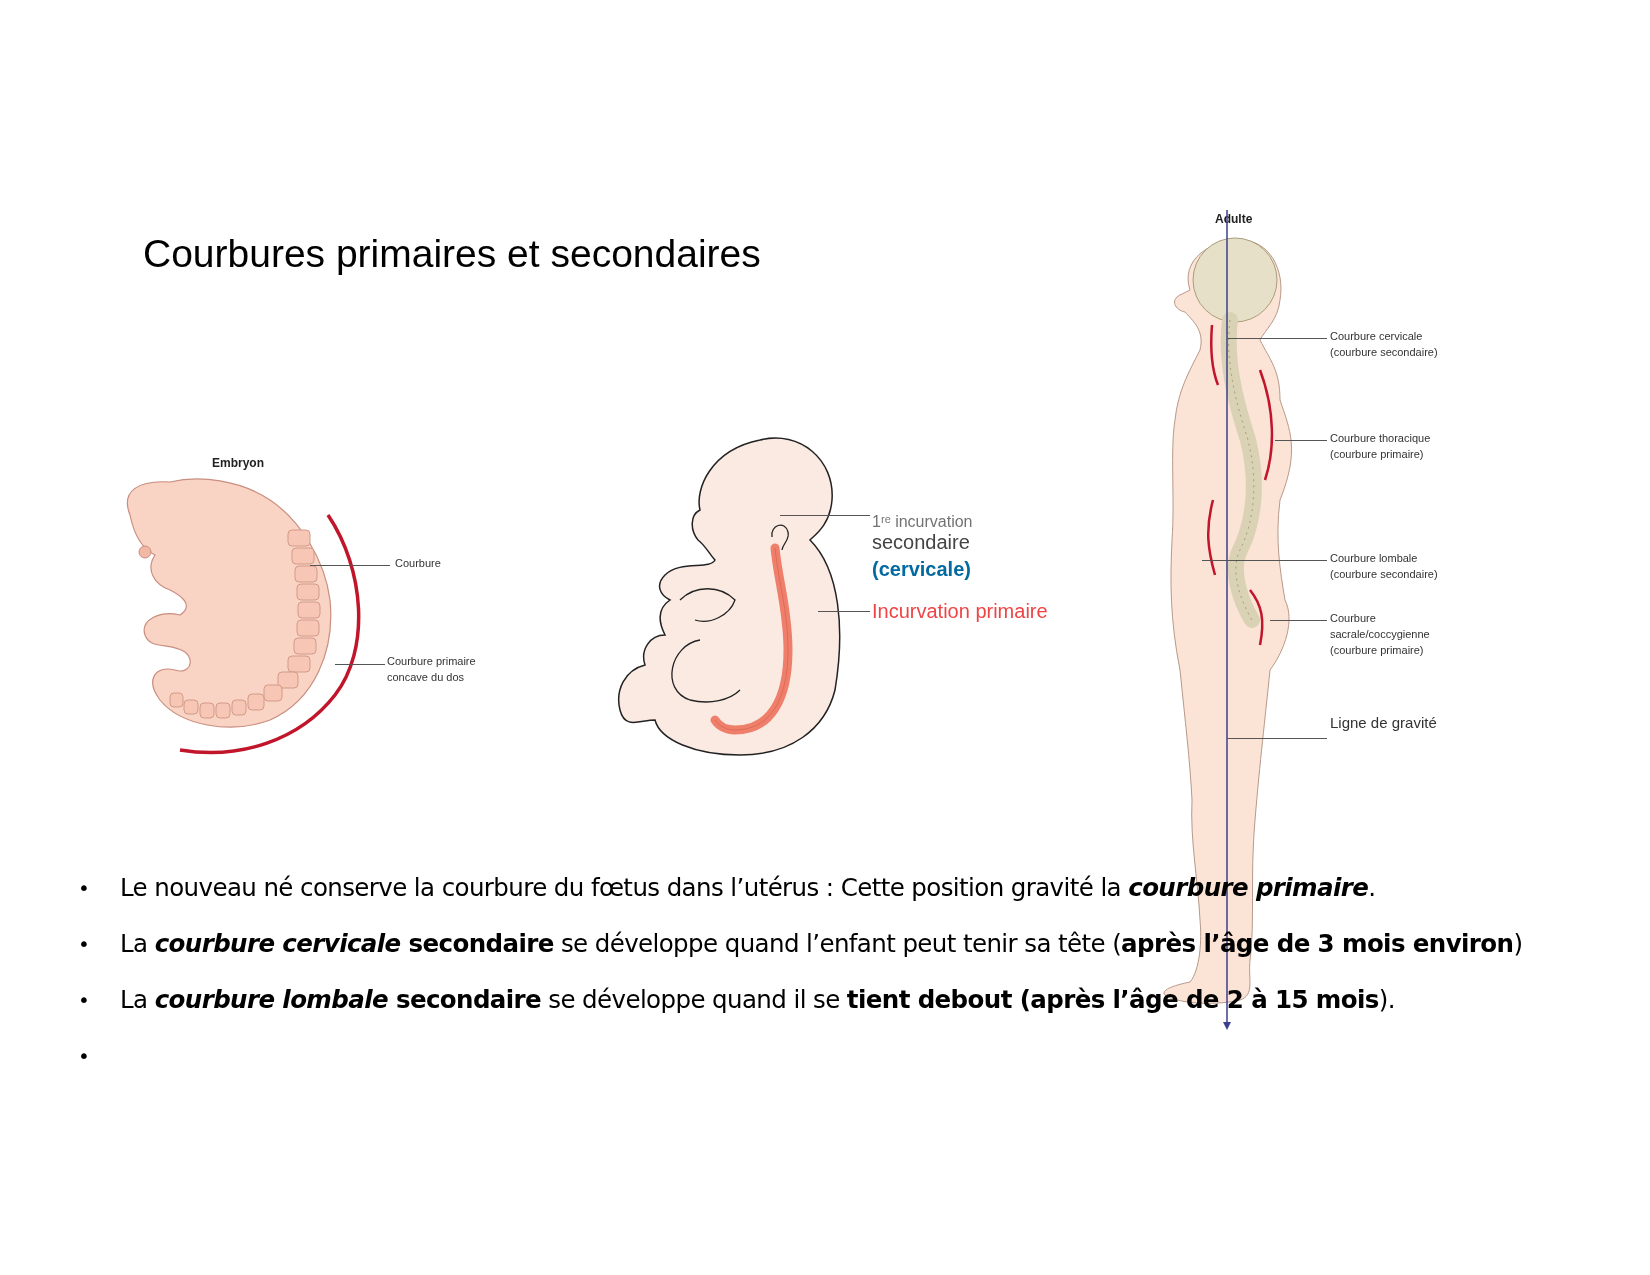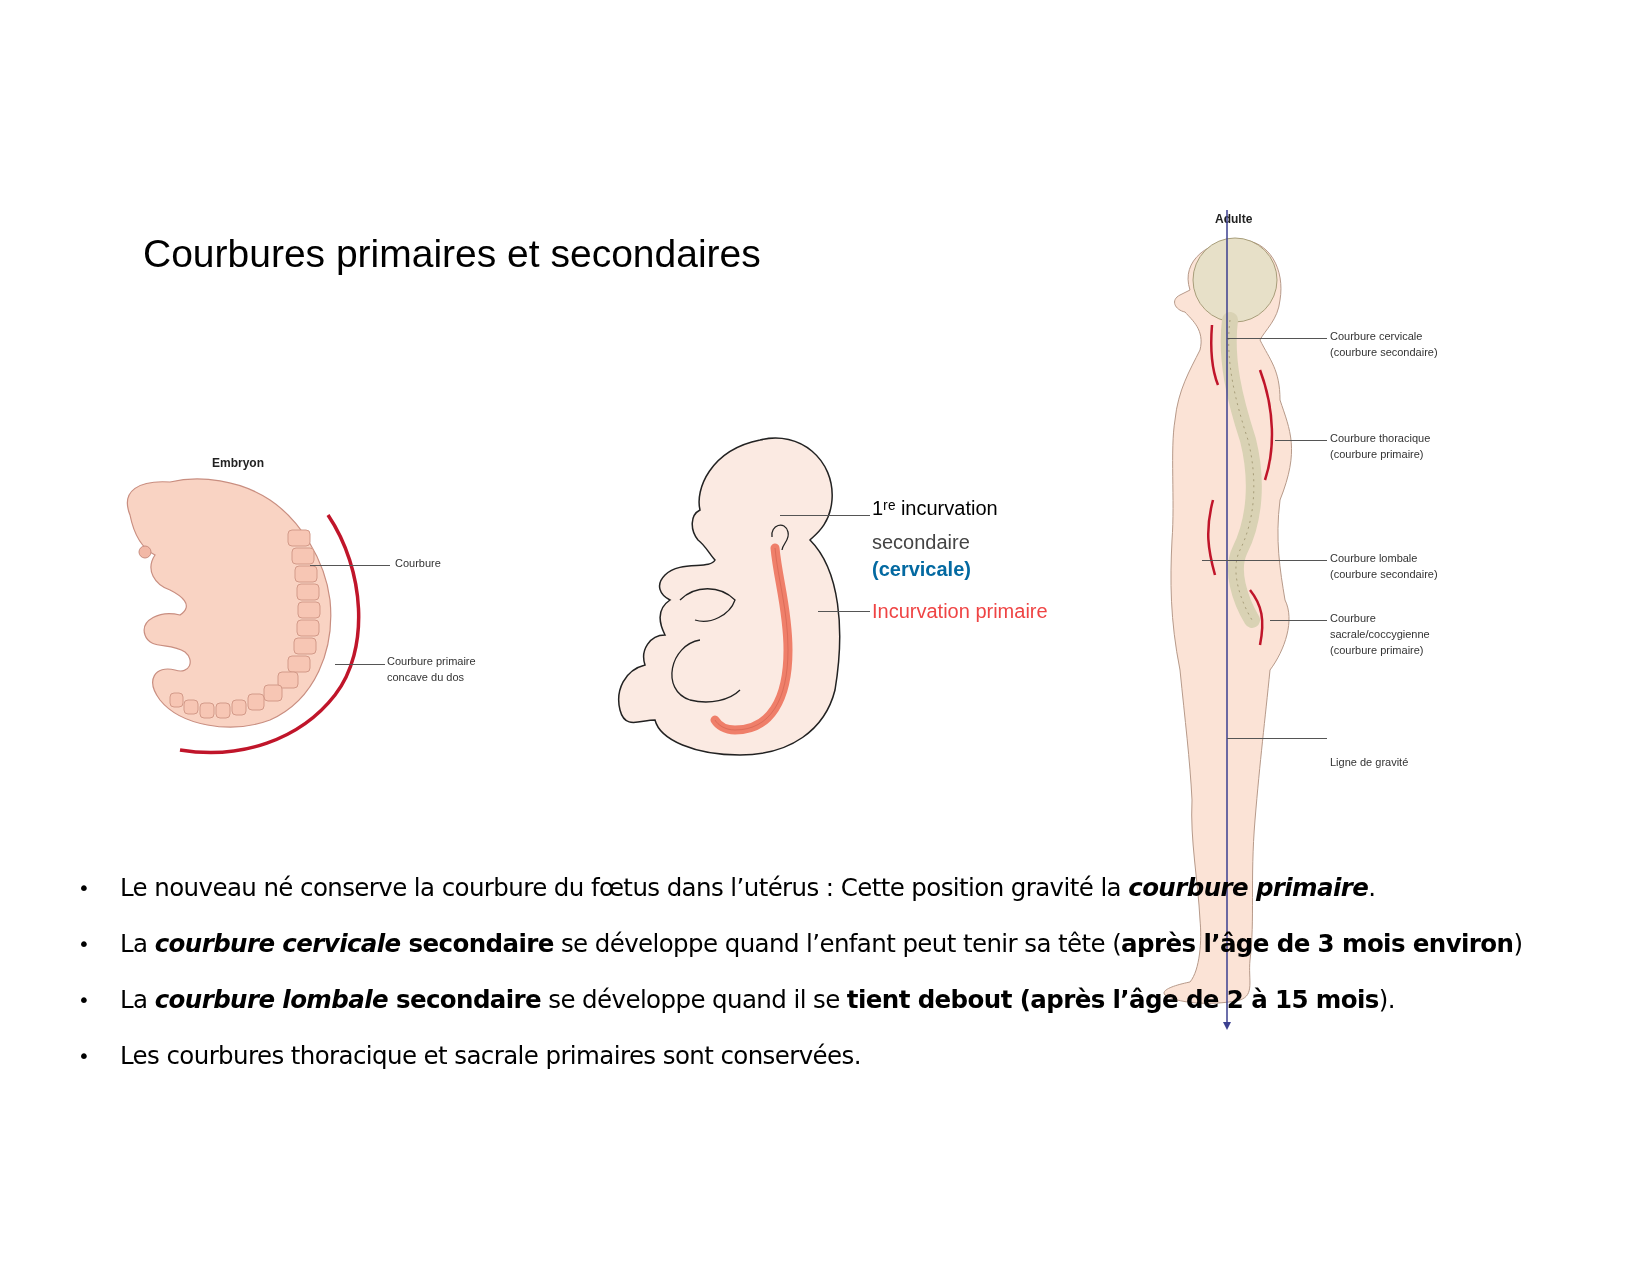--- a/index.html
+++ b/index.html
@@ -65,21 +65,21 @@
     <path d="M172 137 C170 125 185 120 188 132 C190 140 183 143 182 150" fill="none" stroke="#222" stroke-width="1.3"></path>
 
     <path d="M80 200 C95 185 120 185 135 200 C130 215 110 225 95 220" fill="none" stroke="#222" stroke-width="1.3"></path>
 
     <path d="M100 240 C70 245 60 290 90 300 C110 305 130 300 140 290" fill="none" stroke="#222" stroke-width="1.3"></path>
 
     <path d="M175 148 C178 180 188 210 188 250 C188 300 170 330 135 330 C125 330 118 325 115 320" fill="none" stroke="#ef7f6a" stroke-width="9" stroke-linecap="round"></path>
     <path d="M175 148 C178 180 188 210 188 250 C188 300 170 330 135 330 C125 330 118 325 115 320" fill="none" stroke="#c0503e" stroke-width="0.8" opacity="0.5"></path>
   </svg>
   <div class="leader" style="left:180px; top:115px; width:90px;"></div>
-  <div class="fig-label" style="left:272px; top:97px; font-size:20px; color:#000000;">1ʳᵉ incurvation</div>
+  <div class="fig-label" style="left:272px; top:113px; font-size:16px; color:#737373;">1ʳᵉ incurvation</div>
   <div class="fig-label" style="left:272px; top:131px; font-size:20px; color:#444;">secondaire</div>
   <div class="fig-label" style="left:272px; top:158px; font-size:20px; font-weight:bold; color:#0369a1;">(cervicale)</div>
   <div class="leader" style="left:218px; top:211px; width:52px;"></div>
   <div class="fig-label" style="left:272px; top:200px; font-size:20px; color:#ef4444;">Incurvation primaire</div>
 </div>
 
 <div class="figure" style="left:1130px; top:200px; width:420px; height:900px;">
   <div class="fig-title" style="left:85px; top:12px;">Adulte</div>
   <svg width="420" height="900" viewBox="0 0 420 900" style="position:absolute;left:0;top:0;">
 
@@ -109,33 +109,32 @@
   <div class="leader" style="left:72px; top:360px; width:125px;"></div>
   <div class="fig-label" style="left:200px; top:352px; font-size:11px;">Courbure lombale</div>
   <div class="fig-label" style="left:200px; top:368px; font-size:11px;">(courbure secondaire)</div>
 
   <div class="leader" style="left:140px; top:420px; width:57px;"></div>
   <div class="fig-label" style="left:200px; top:412px; font-size:11px;">Courbure</div>
   <div class="fig-label" style="left:200px; top:428px; font-size:11px;">sacrale/coccygienne</div>
   <div class="fig-label" style="left:200px; top:444px; font-size:11px;">(courbure primaire)</div>
 
   <div class="leader" style="left:97px; top:538px; width:100px;"></div>
-  <div class="fig-label" style="left:200px; top:556px; font-size:11px;">Ligne de gravité</div>
+  <div class="fig-label" style="left:200px; top:514px; font-size:15px;">Ligne de gravité</div>
 </div>
 
 <ul class="bullets">
   <li>
     <span class="dot">•</span>
     <span>Le nouveau né conserve la courbure du fœtus dans l’utérus : Cette position gravité la </span><span class="bi">courbure primaire</span><span>.</span>
   </li>
   <li>
     <span class="dot">•</span>
     <span>La </span><span class="bi">courbure cervicale</span><span class="b"> secondaire</span><span> se développe quand l’enfant peut tenir sa tête (</span><span class="b">après l’âge de 3 mois environ</span><span>)</span>
   </li>
   <li>
     <span class="dot">•</span>
     <span>La </span><span class="bi">courbure lombale</span><span class="b"> secondaire</span><span> se développe quand il se </span><span class="b">tient debout (après l’âge de 2 à 15 mois</span><span>).</span>
   </li>
   <li>
     <span class="dot">•</span>
-    <span>Les courbures thoracique et sacrale primaires sont conservées.</span>
   </li>
 </ul>
 
 </body></html>

